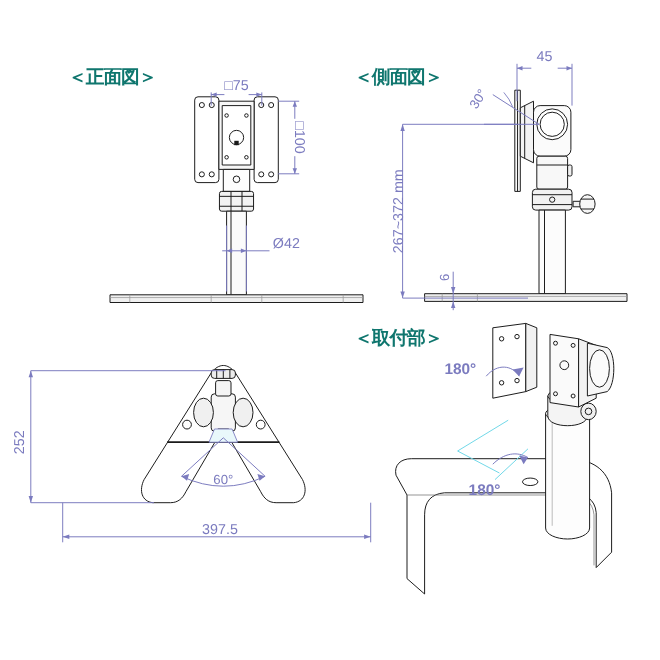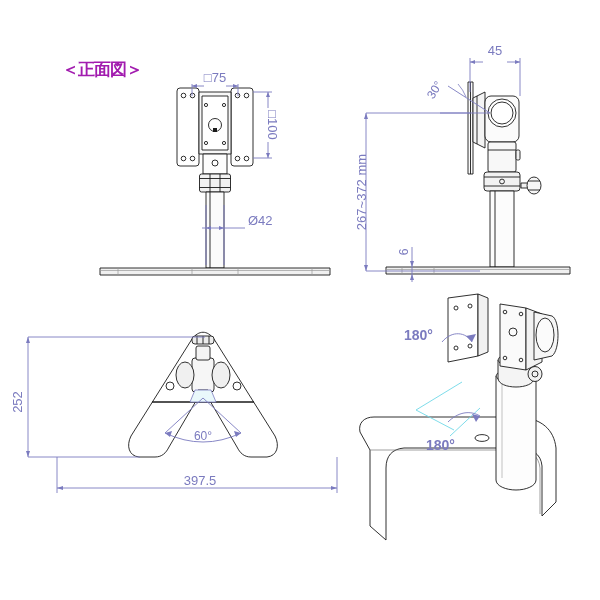--- a/index.html
+++ b/index.html
@@ -1,20 +1,20 @@
 <!DOCTYPE html>
 <html><head>
 <meta charset="utf-8">
 <style>
   html,body{margin:0;padding:0;background:#ffffff;}
   body{width:600px;height:600px;overflow:hidden;
        font-family:"Liberation Sans","DejaVu Sans",sans-serif;}
   #sheet{position:relative;width:600px;height:600px;background:#fff;}
   .view{position:absolute;}
-  .vtitle{position:absolute;font-weight:bold;color:#a21caf;white-space:nowrap;
+  .vtitle{position:absolute;font-weight:bold;color:#0f766e;white-space:nowrap;
           font-family:Liberation Serif, serif;}
   svg{display:block;overflow:visible;}
   text{font-family:"Liberation Sans","DejaVu Sans",sans-serif;}
 </style>
 </head>
 <body>
 
 <div id="sheet">
 
   <div class="vtitle" style="left:62px;top:58px;font-size:17px;letter-spacing:-1px;">＜正面図＞</div>
@@ -87,20 +87,21 @@
         <path d="M224 228 L219 226 L219 230 Z" fill="#7b7bbf" stroke="none"></path>
       </g>
       <g fill="#7b7bbf" font-size="13">
         <text x="215" y="82" text-anchor="middle">□75</text>
         <text x="268" y="125" text-anchor="middle" transform="rotate(90 268 125)">□100</text>
         <text x="248" y="225">Ø42</text>
       </g>
     </svg>
   </div>
 
+  <div class="vtitle" style="left:322px;top:58px;font-size:17px;letter-spacing:-1px;">＜側面図＞</div>
 
   <div class="view" style="left:330px;top:0;">
     <svg width="270" height="290" viewBox="0 0 270 290">
       <g fill="none" stroke="#1a1a1a" stroke-width="0.9" stroke-linejoin="round">
 
         <rect x="138" y="82" width="5" height="92" fill="#fafafa"></rect>
         <line x1="140.5" y1="82" x2="140.5" y2="174"></line>
 
         <path d="M143 98 L155 92 L155 148 L143 142 Z" fill="#f4f4f4"></path>
         <line x1="147" y1="96" x2="147" y2="144"></line>
@@ -220,20 +221,21 @@
         <path d="M241 143 L234 141 L236 147 Z" fill="#7b7bbf" stroke="none"></path>
       </g>
       <g fill="#7b7bbf" font-size="13">
         <text x="22" y="112" text-anchor="middle" transform="rotate(-90 22 112)">252</text>
         <text x="200" y="195" text-anchor="middle">397.5</text>
         <text x="203" y="150" text-anchor="middle" font-size="12">60°</text>
       </g>
     </svg>
   </div>
 
+  <div class="vtitle" style="left:322px;top:296px;font-size:17px;letter-spacing:-1px;">＜取付部＞</div>
 
   <div class="view" style="left:330px;top:290px;font-weight:bold;">
     <svg width="270" height="300" viewBox="0 0 270 300">
       <g fill="none" stroke="#1a1a1a" stroke-width="0.9" stroke-linejoin="round">
 
         <path d="M30 142 C28 133 34 127 44 127 L188 127 C212 128 224 140 226 158
                  L226 212 L212 226 L212 176
                  C211 164 202 158 188 158 L74 158
                  C62 159 56 166 56 178 L56 250 L40 236 L40 160 Z" fill="#ffffff"></path>
         <path d="M40 160 L188 160 C200 160 209 166 210 178 L210 224" stroke="#777" stroke-width="0.7"></path>

